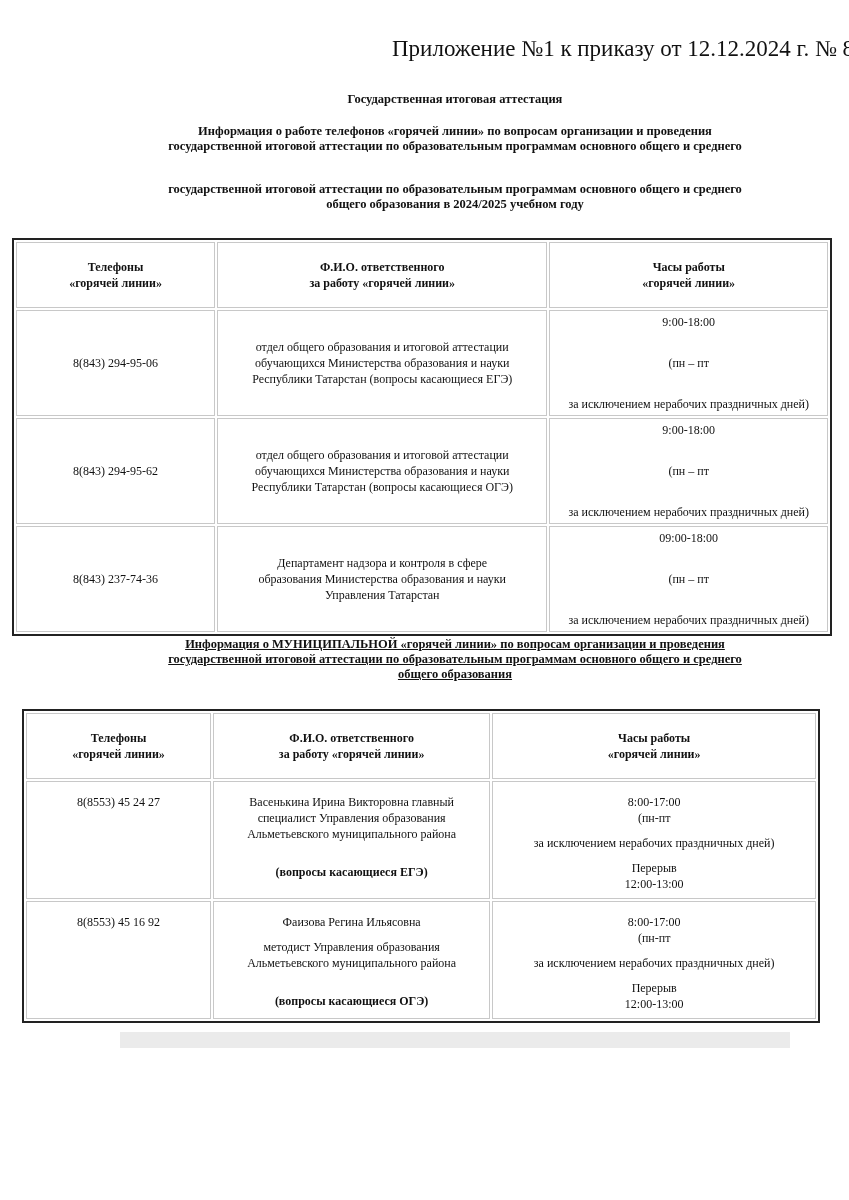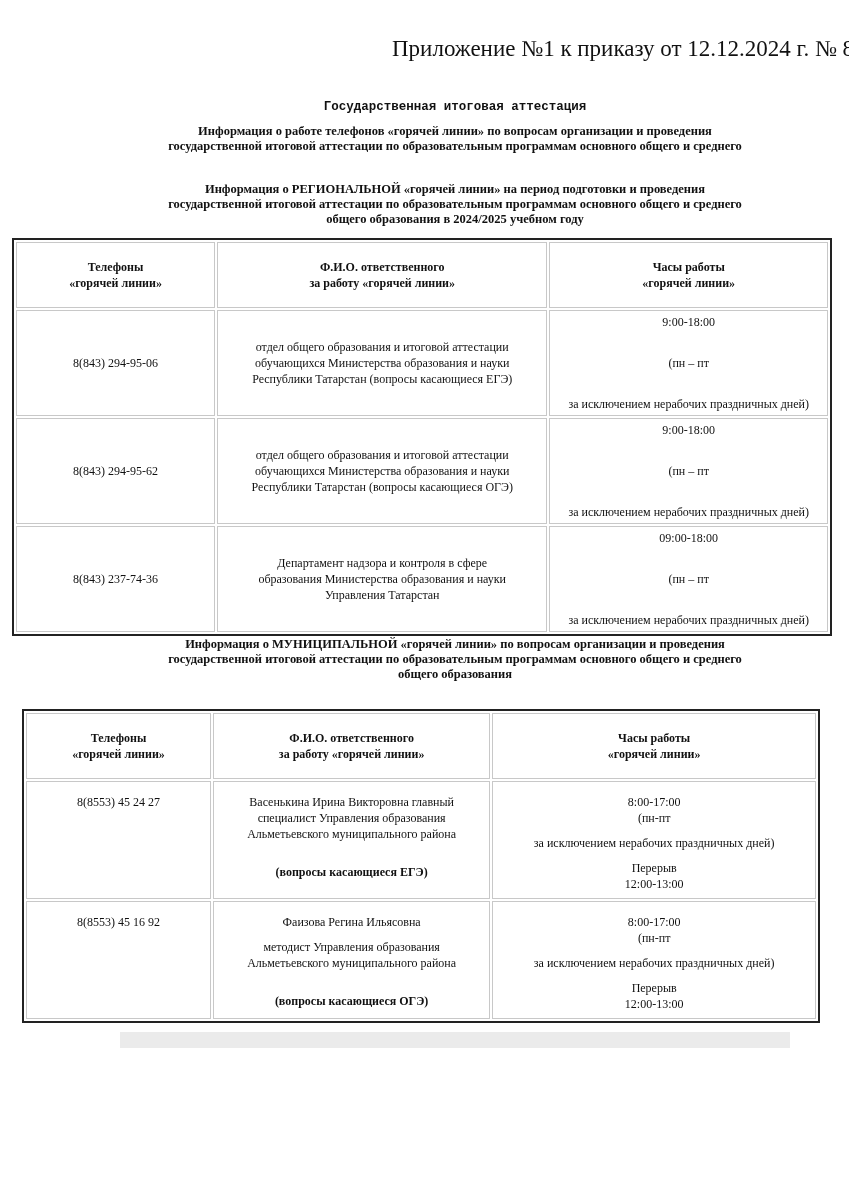--- a/index.html
+++ b/index.html
@@ -8,24 +8,24 @@
     font-family: "Liberation Serif", "DejaVu Serif", serif; color: #111;
   }
   .appendix {
     position: absolute; left: 392px; top: 36px;
     font-size: 23px; white-space: nowrap;
   }
   .heading {
     position: absolute; left: 60px; width: 790px; text-align: center;
     font-weight: bold; font-size: 12.5px; line-height: 15px;
   }
-  .h-gia { top: 100px; font-family: Liberation Mono, monospace; }
+  .h-gia { top: 92px; }
   .h-info { top: 124px; }
   .h-regional { top: 182px; }
-  .h-municipal { top: 637px; }
+  .h-municipal { top: 637px; text-decoration: underline; }
 
   table.tbl {
     position: absolute; border-collapse: separate; border-spacing: 2px;
     border: 2px solid #222; font-size: 12px; line-height: 16px;
   }
   table.tbl td {
     border: 1px solid #c8c8c8; text-align: center; vertical-align: middle;
     padding: 2px 6px;
   }
   table.tbl td p { margin: 0; }
@@ -58,21 +58,20 @@
 <div class="appendix">Приложение №1 к приказу от 12.12.2024 г. № 806</div>
 
 <div class="heading h-gia">Государственная итоговая аттестация</div>
 
 <div class="heading h-info">
   <div>Информация о работе телефонов «горячей линии» по вопросам организации и проведения</div>
   <div>государственной итоговой аттестации по образовательным программам основного общего и среднего</div>
 </div>
 
 <div class="heading h-regional">
-  <div>Информация о РЕГИОНАЛЬНОЙ «горячей линии» на период подготовки и проведения</div>
   <div>государственной итоговой аттестации по образовательным программам основного общего и среднего</div>
   <div>общего образования в 2024/2025 учебном году</div>
 </div>
 
 <table class="tbl t1">
   <tbody>
       <tr class="head">
     <td class="c1 head">
       <p>Телефоны</p>
       <p>«горячей линии»</p>

